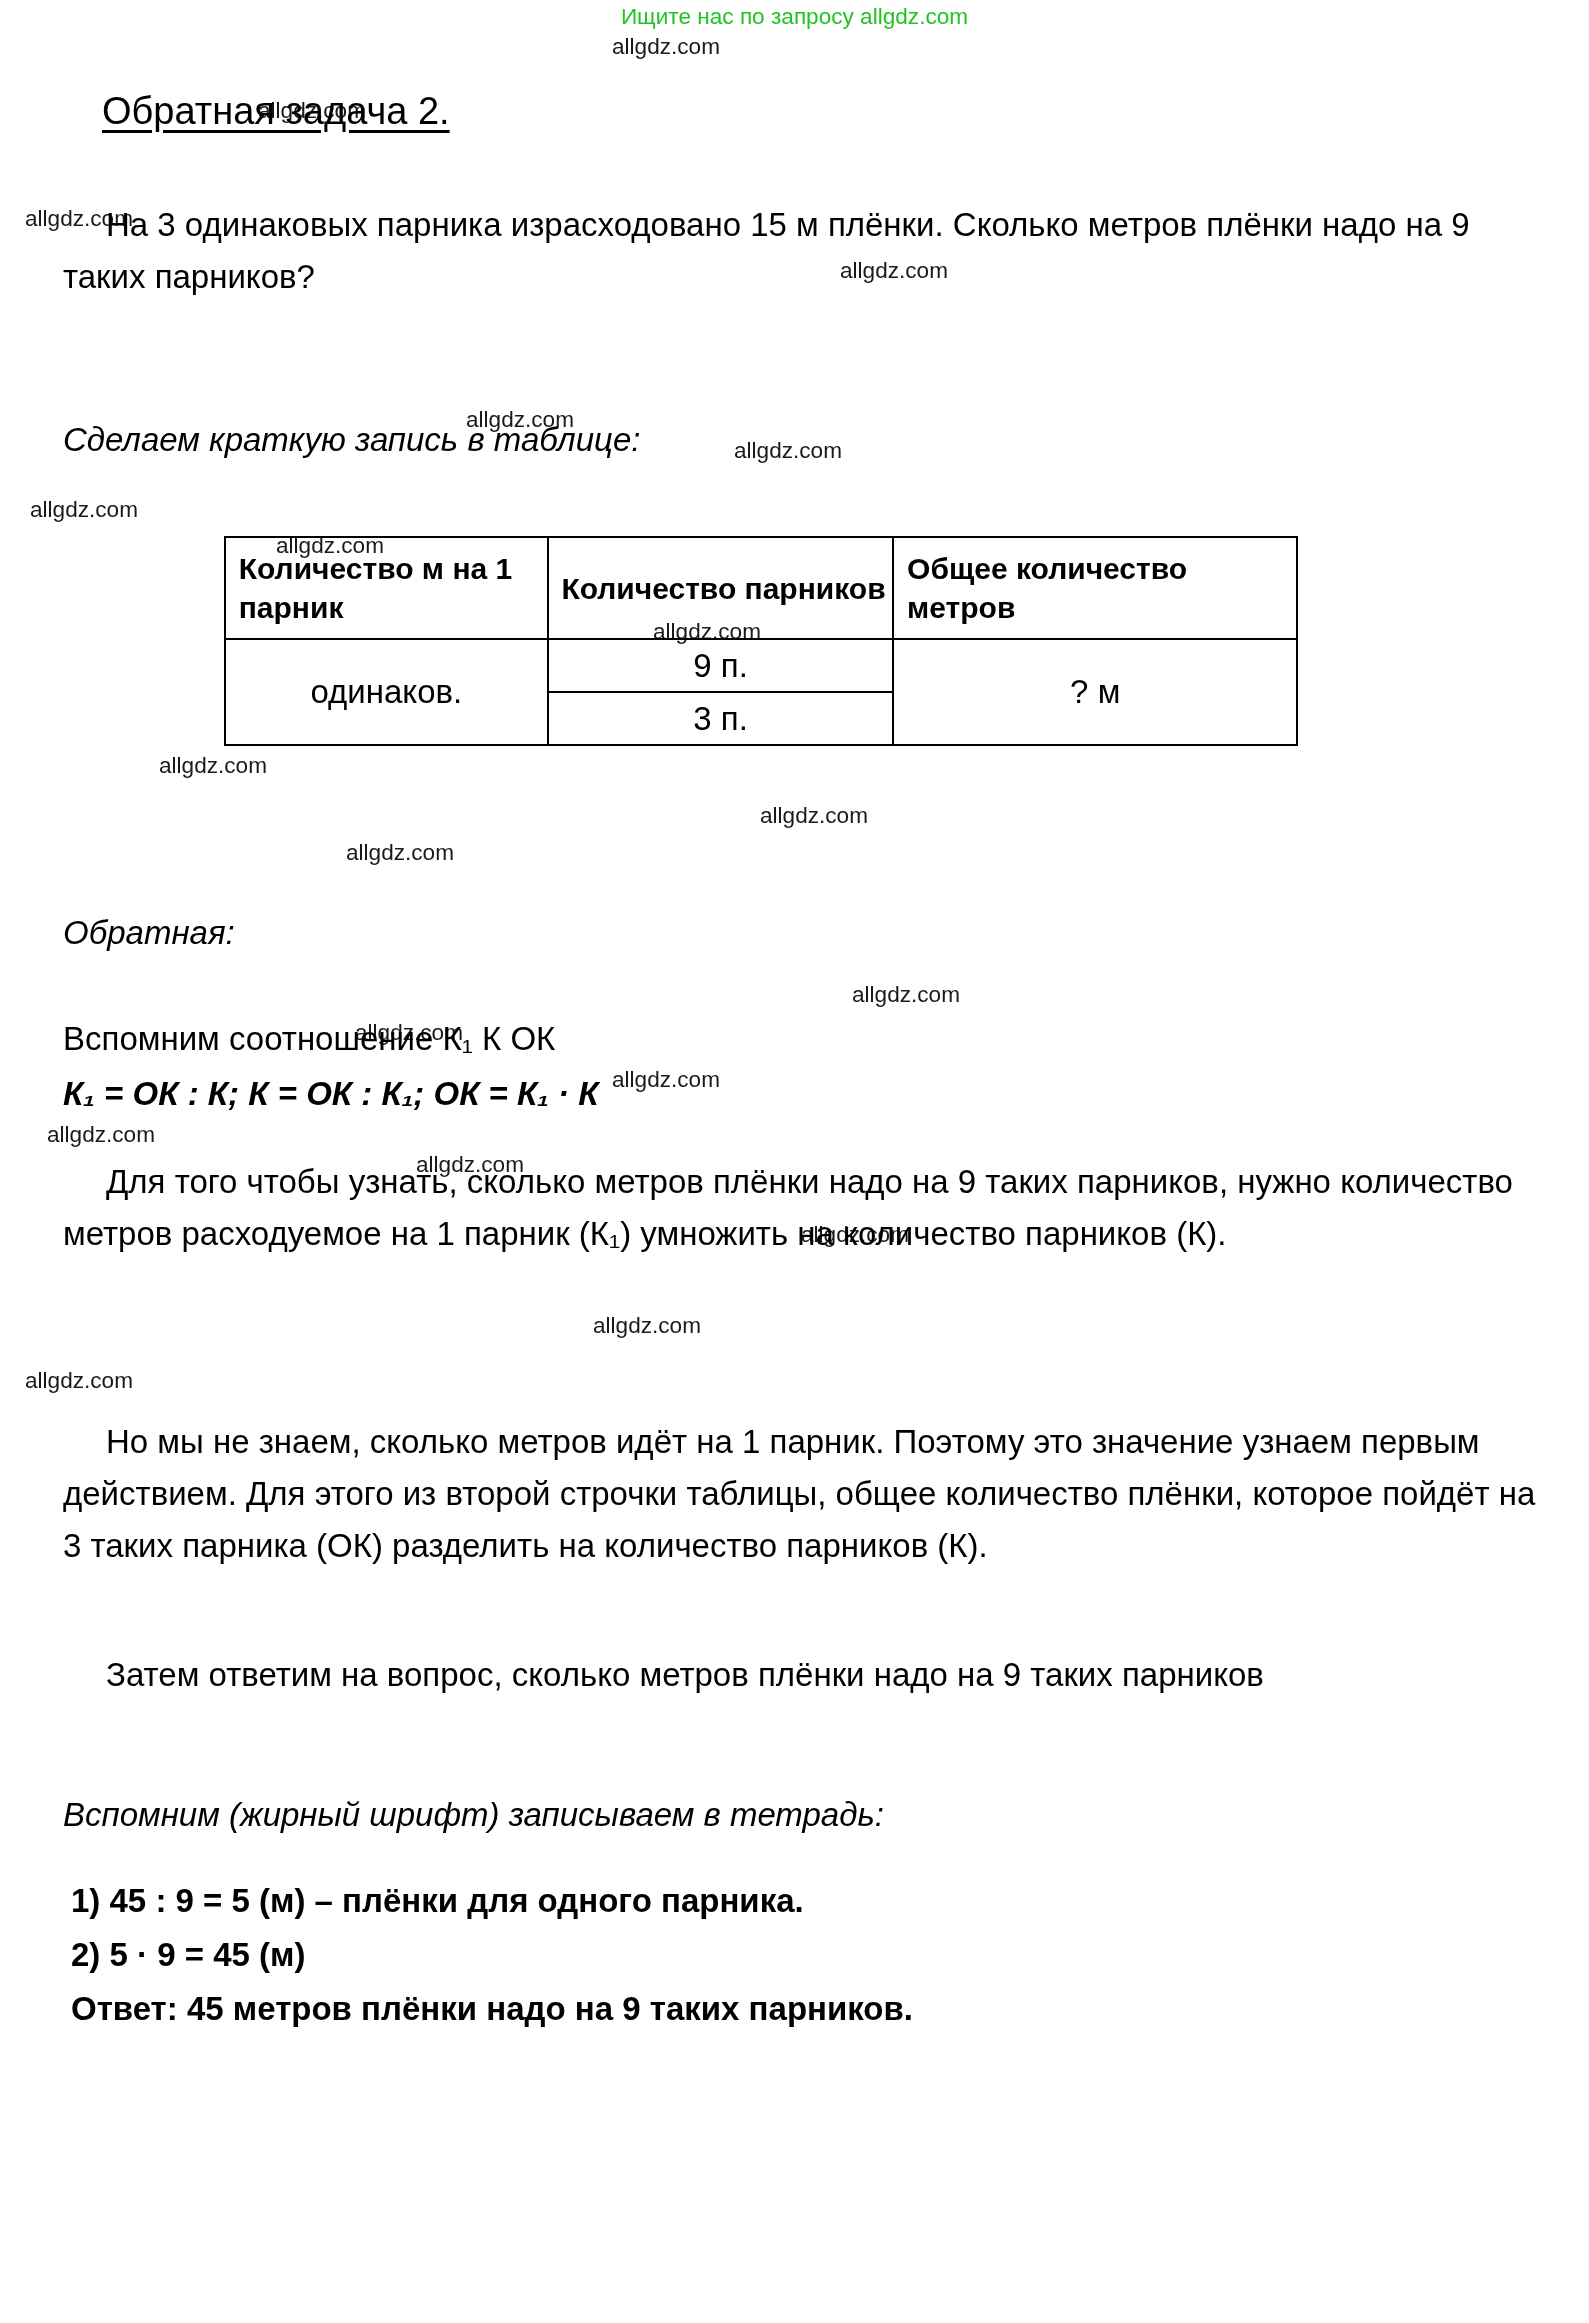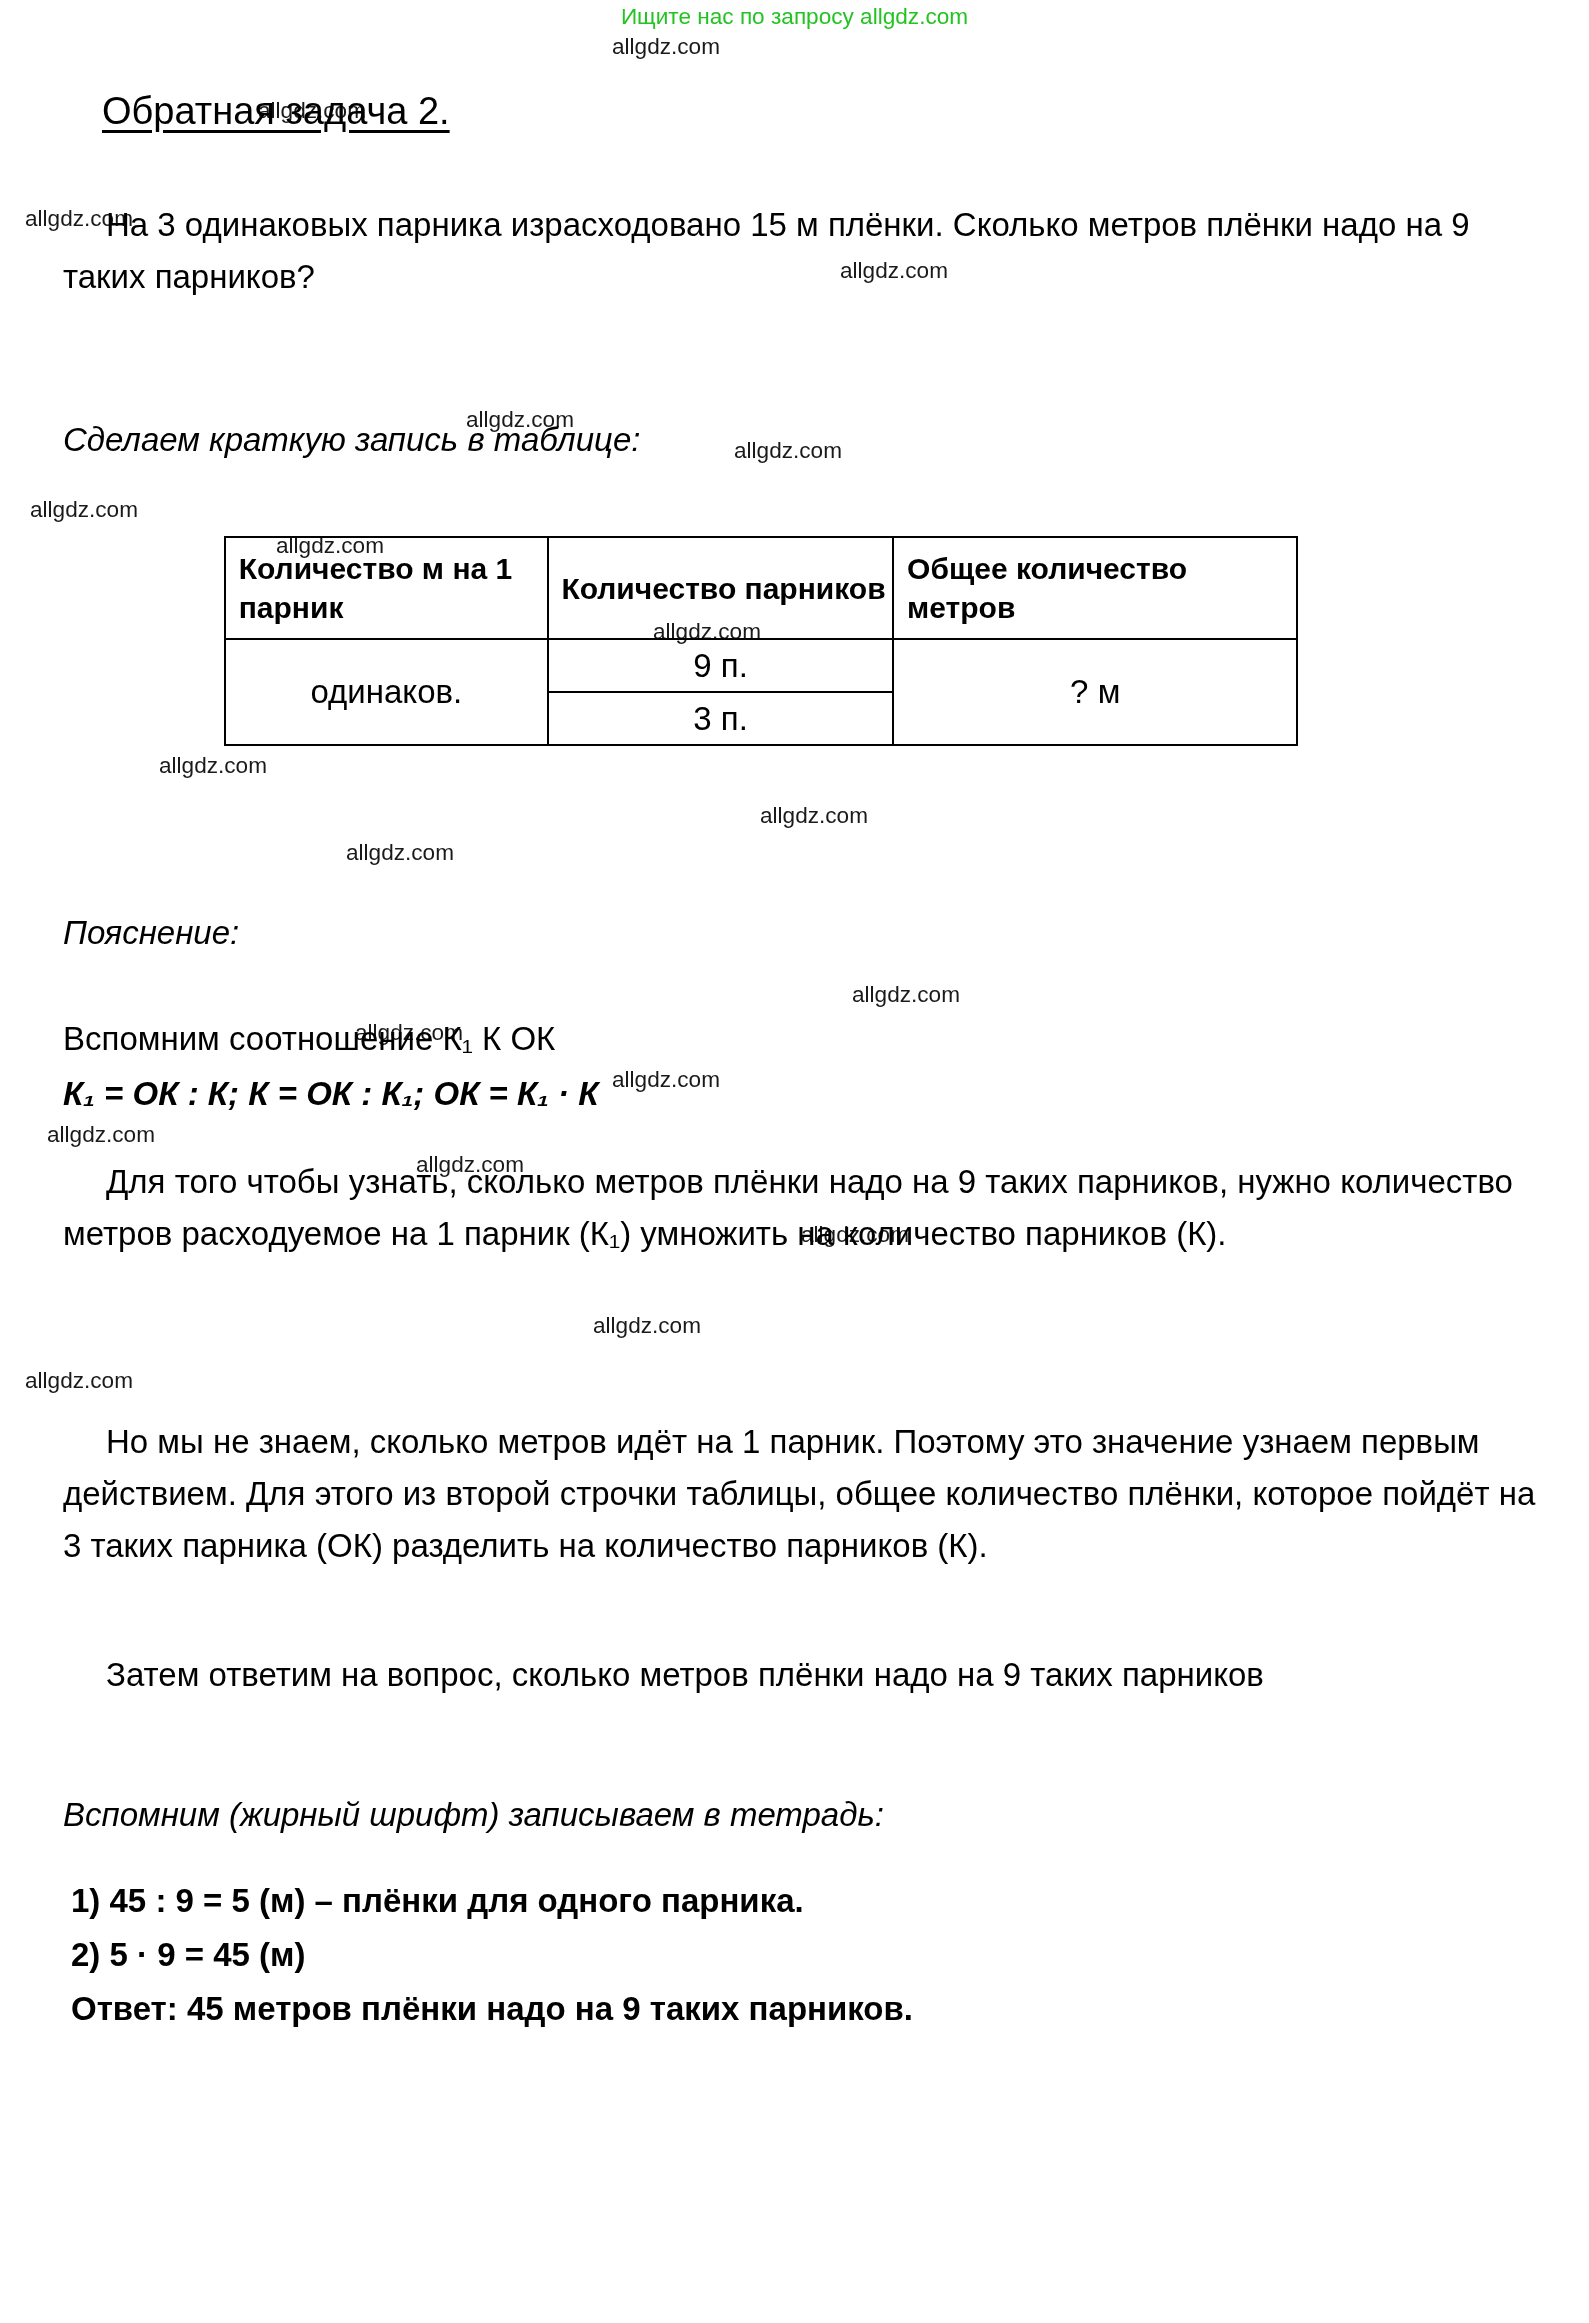--- a/index.html
+++ b/index.html
@@ -193,21 +193,21 @@
                 <tr>
             <td>? м</td>
           </tr>
         </tbody>
             </table>
       </td>
     </tr>
   </tbody>
     </table>
 
-  <div class="ital" style="left:63px; top:914px;">Пояснение:</div>
+  <div class="ital" style="left:63px; top:914px;">Обратная:</div>
 
   <div class="para" style="left:63px; top:1013px; width:1176px;">Вспомним соотношение К₁ К ОК</div>
 
   <div class="formula" style="left:63px; top:1075px;">К₁ = ОК : К;  К = ОК : К₁;  ОК = К₁ · К</div>
 
   <div class="para indent" style="left:63px; top:1156px; width:1475px;">Для того чтобы узнать, сколько метров плёнки надо на 9 таких парников, нужно количество метров расходуемое на 1 парник (К₁) умножить на количество парников (К).</div>
 
   <div class="para indent" style="left:63px; top:1416px; width:1484px;">Но мы не знаем, сколько метров идёт на 1 парник. Поэтому это значение узнаем первым действием. Для этого из второй строчки таблицы,  общее количество плёнки, которое пойдёт на 3 таких парника (ОК) разделить на количество парников (К).</div>
 
   <div class="para indent" style="left:63px; top:1649px; width:1484px;">Затем ответим на вопрос,  сколько метров плёнки надо на 9 таких парников</div>

